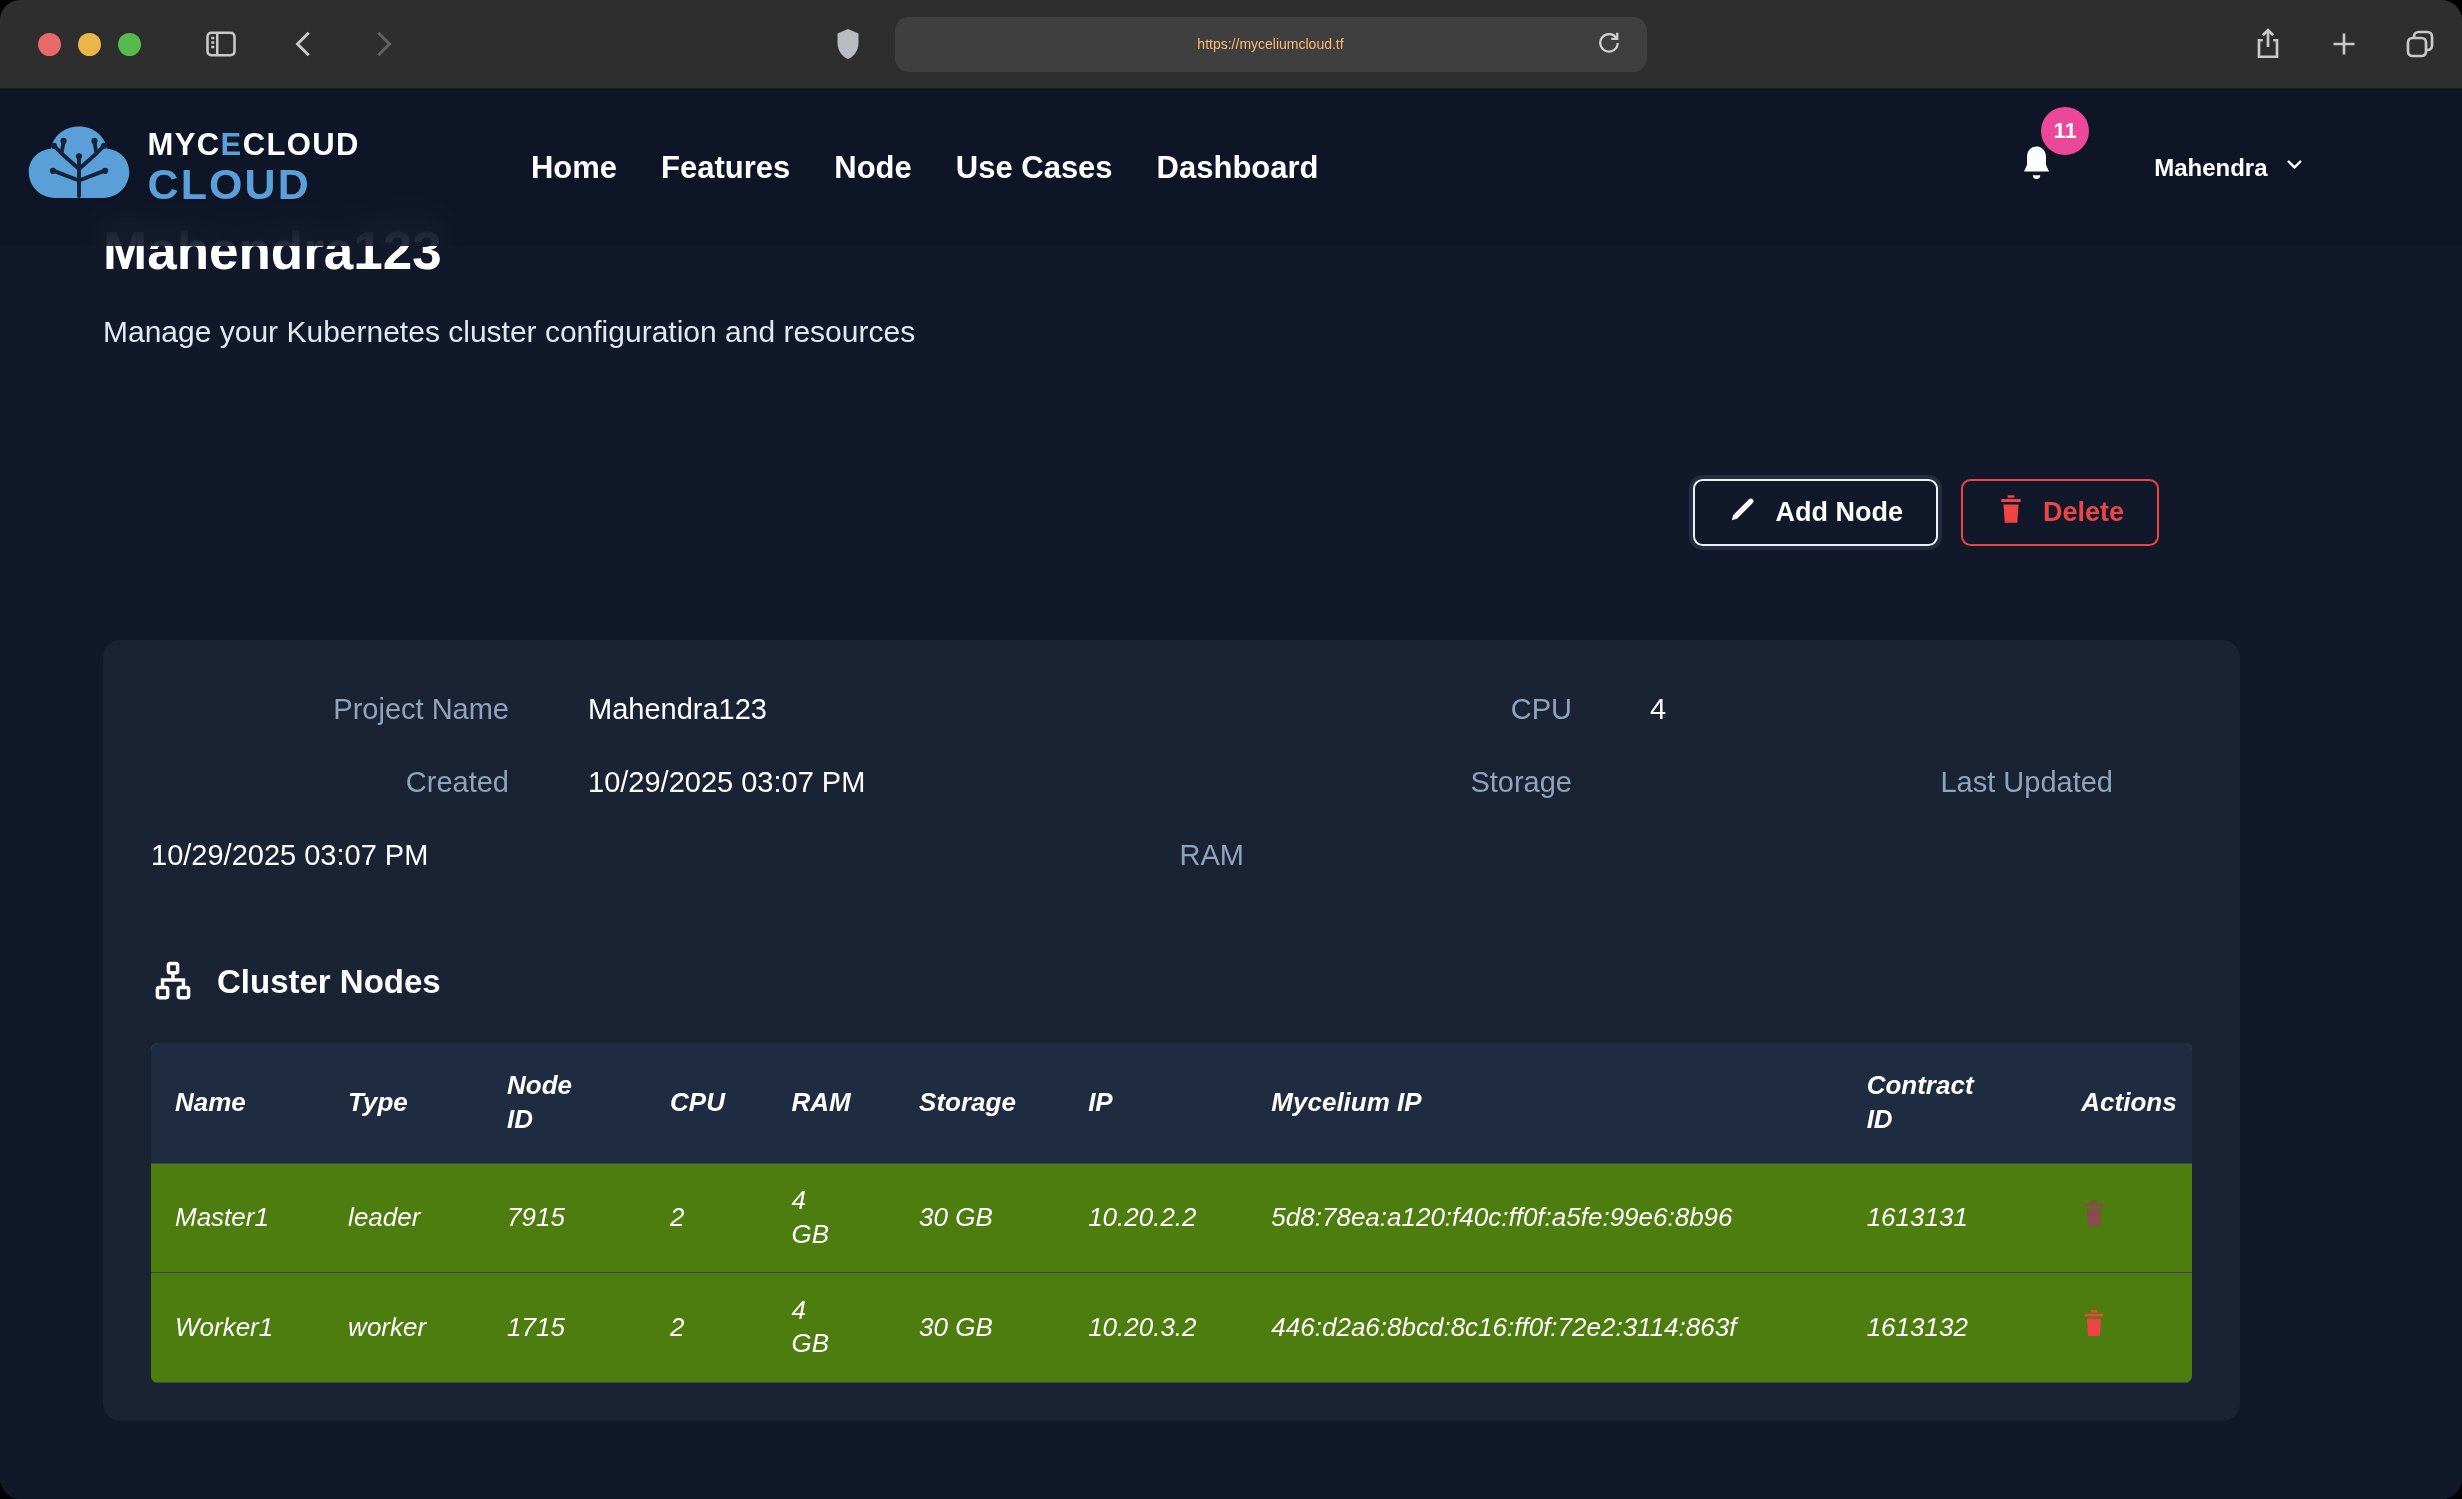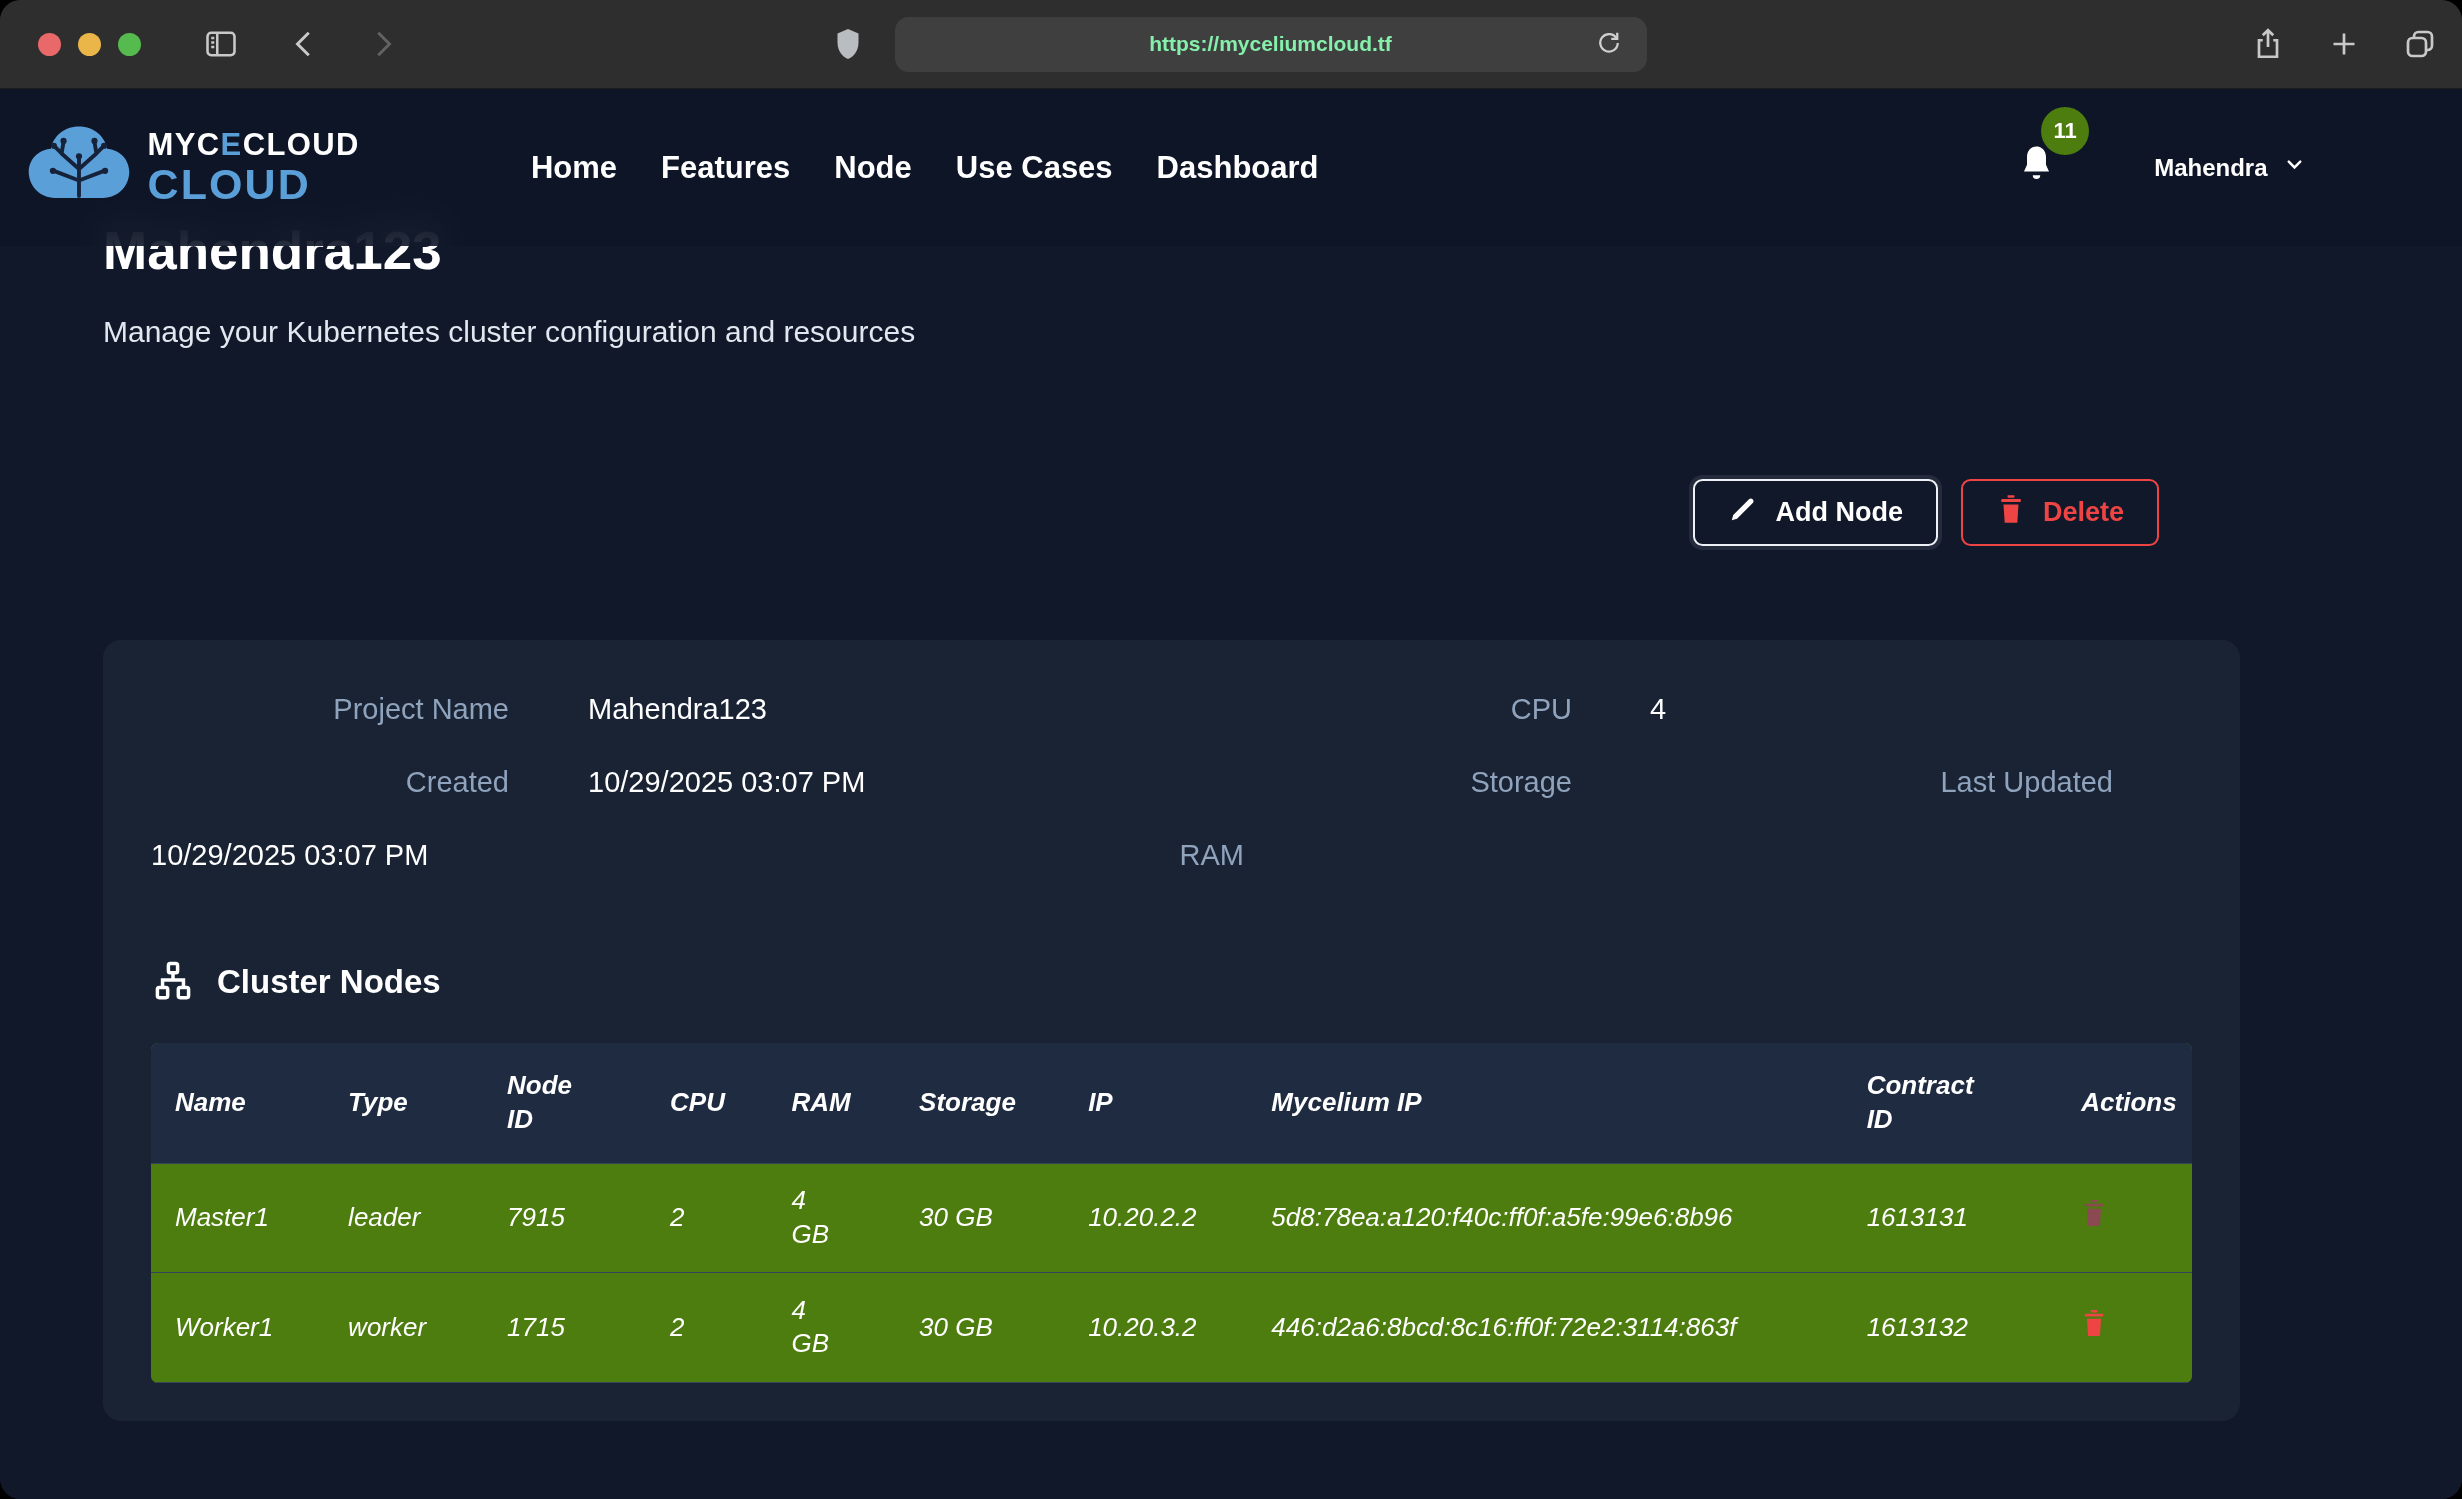--- a/index.html
+++ b/index.html
@@ -18,21 +18,21 @@
   .light { width:23px; height:23px; border-radius:50%; }
   .light.red { background:#e9686a; } .light.yellow { background:#eab549; } .light.green { background:#55bb4f; }
   .chrome-icon { color:#c9c9c9; display:flex; align-items:center; justify-content:center; background:none; border:none; padding:0; }
   .chrome-icon svg { width:36px; height:36px; }
   .chrome-icon.dim { color:#626262; }
   .sidebar-btn { margin-left:62px; }
   .back-btn { margin-left:48px; } .fwd-btn { margin-left:41px; }
   .chrome-center { display:flex; align-items:center; gap:29px; }
   .urlbar { width:752px; height:55px; background:#3f3f3f; border-radius:13.7px; position:relative;
             display:flex; align-items:center; justify-content:center; }
-  .urlbar .url-text { color:#86efac; font-size:21px;font-weight:bold; }
+  .urlbar .url-text { color:#fdba74; font-size:14px; }
   .reload-btn { position:absolute; right:16.4px; color:#d0d0d0; background:none; border:none; }
   .reload-btn svg { width:30px; height:30px; }
   .chrome-right { display:flex; justify-content:flex-end; align-items:center; gap:40px; }
 
   
   .page { position:relative; flex:1; background:#111829; overflow:hidden; }
 
   .site-header { position:absolute; top:0; left:0; right:0; height:157px; z-index:5;
                  background:rgba(13,21,38,0.82); backdrop-filter:blur(19px); -webkit-backdrop-filter:blur(19px);
                  display:flex; align-items:center; padding:0 20.5px; }
@@ -41,21 +41,21 @@
   .logo-text { line-height:1; }
   .logo-line1 { font-size:31px; font-weight:700; color:#fff; letter-spacing:1.4px; }
   .logo-line1 .brand-e { color:#5b9fd8; }
   .logo-line2 { font-size:43px; font-weight:700; color:#5b9fd8; letter-spacing:2.1px; margin-top:2.7px; }
   .nav { display:flex; gap:44px; margin-left:171px; }
   .nav a { color:#fff; font-size:31px; font-weight:700; text-decoration:none; }
   .header-right { margin-left:auto; margin-right:130px; display:flex; align-items:center; gap:85px; }
   .bell-wrap { position:relative; background:none; border:none; color:#fff; }
   .bell-wrap svg { width:41px; height:44px; }
   .badge { position:absolute; top:-36px; right:-26px; min-width:48px; height:48px; border-radius:50%;
-           background:#4d7c0f; color:#fff; font-size:22px; font-weight:700;
+           background:#ec4899; color:#fff; font-size:22px; font-weight:700;
            display:flex; align-items:center; justify-content:center; }
   .user { display:flex; align-items:center; gap:15px; color:#fff; font-size:24px; font-weight:600;
           background:none; border:none; }
   .user svg { width:23px; height:23px; }
 
   main { position:relative; z-index:1; padding:131px 222px 0 103px; }
   .page-title { margin:0; font-size:53px; font-weight:700; color:#fff; }
   .subtitle { margin:34px 0 0; font-size:30px; font-weight:400; color:#e2e8f0; }
 
   .actions { display:flex; justify-content:flex-end; gap:23px; margin-top:130px; margin-right:81px; }

